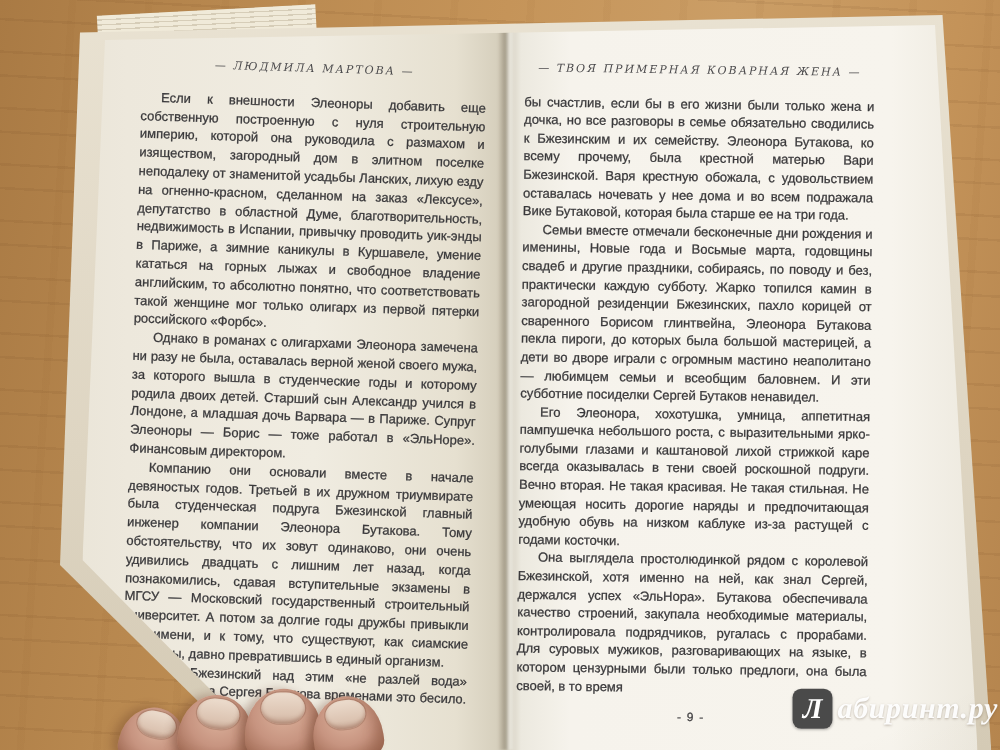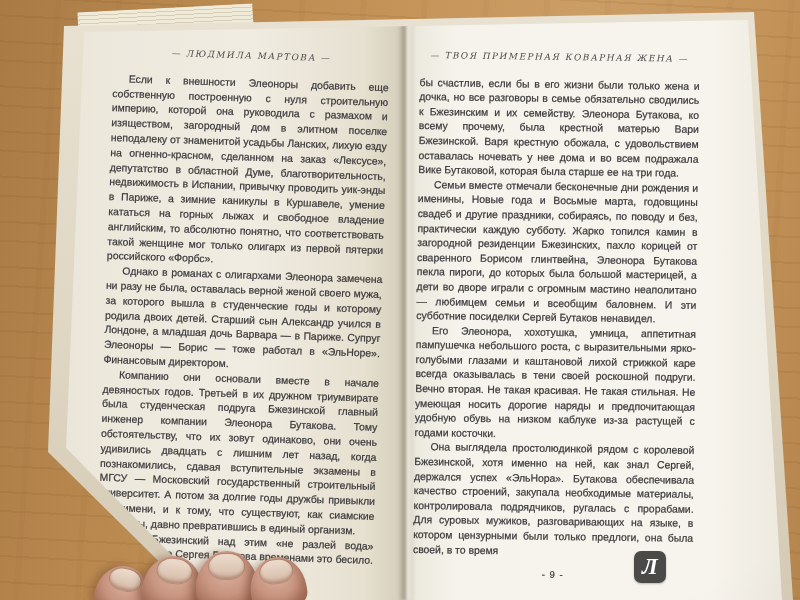--- a/index.html
+++ b/index.html
@@ -122,15 +122,16 @@
     <div class="fingertip f3">
       <div class="fingernail"></div>
       </div>
     <div class="fingertip f4">
       <div class="fingernail"></div>
       </div>
   </div>
 
   <div class="watermark">
     <div class="wm-badge">Л</div>
+    <div class="wm-text">абиринт.ру</div>
   </div>
 
 </div>
 
 </body></html>

